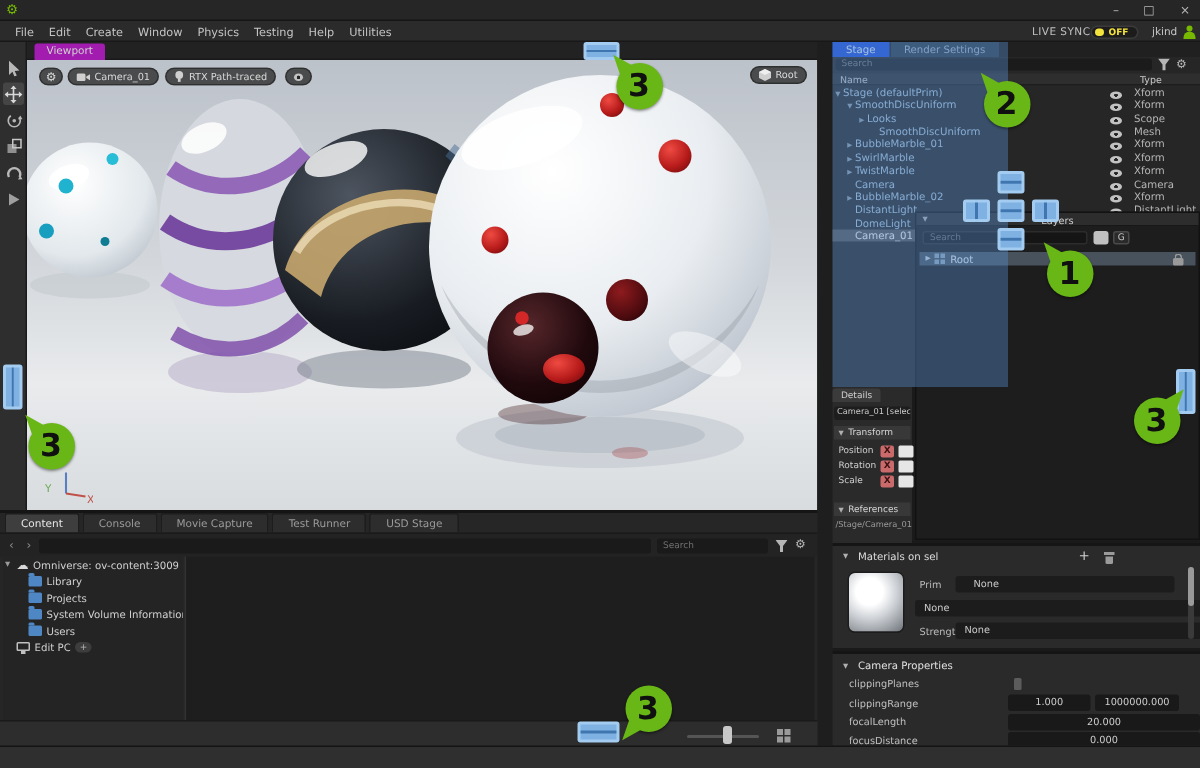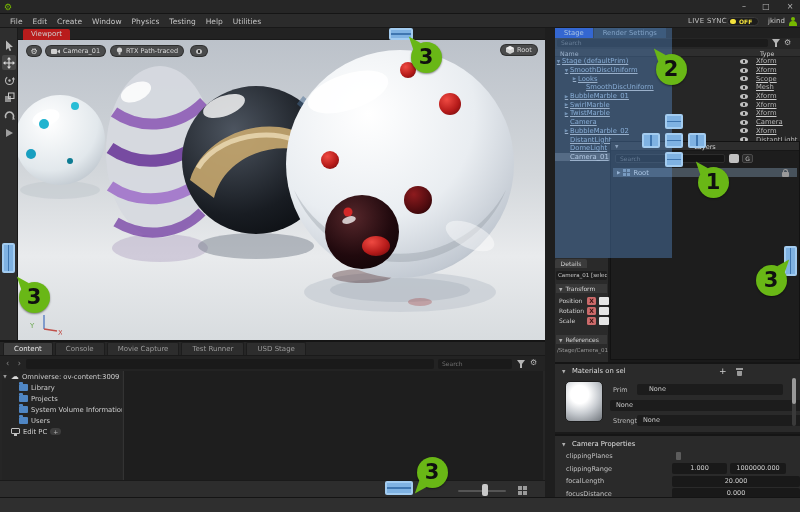--- a/index.html
+++ b/index.html
@@ -33,21 +33,21 @@
 
   
   .left-rail { left:0; top:28px; width:18px; height:312px; background:#2e2e2e; border-right:1px solid #1a1a1a; }
   .rail-btn { position:absolute; left:2px; width:14px; height:15px; display:flex; align-items:center; justify-content:center; border-radius:2px; }
   .rail-btn.sel { background:#454545; }
   .rail-btn svg { display:block; }
 
   
   .vp-panel { left:18px; top:28px; width:527px; height:312px; background:#232323; }
   .vp-tabbar { position:absolute; left:0; top:0; width:527px; height:12px; background:#222222; border-bottom:1px solid #191919; }
-  .vp-tab { position:absolute; left:5px; top:1px; height:11px; padding:0 8px; background:#b91c1c; border-radius:2px 2px 0 0; font-size:7px; line-height:11px; color:#cfcfcf; }
+  .vp-tab { position:absolute; left:5px; top:1px; height:11px; padding:0 8px; background:#a21caf; border-radius:2px 2px 0 0; font-size:7px; line-height:11px; color:#cfcfcf; }
   .vp-canvas { position:absolute; left:0; top:12px; width:527px; height:300px; overflow:hidden; }
   .vp-canvas svg.scene { position:absolute; left:0; top:0; }
   .vp-pill { position:absolute; top:5px; height:12px; background:rgba(58,58,58,.88); border:1px solid rgba(20,20,20,.5); border-radius:6px; display:flex; align-items:center; gap:3px; padding:0 5px; color:#d8d8d8; font-size:6.5px; }
   .vp-pill svg { display:block; }
   .pill-gear { left:8px; width:16px; justify-content:center; }
   .pill-cam { left:27px; }
   .pill-rtx { left:92px; }
   .pill-eye { left:172px; width:18px; justify-content:center; }
   .pill-root { left:482px; top:4px; }
   .axis-gizmo { position:absolute; left:10px; top:272px; }
@@ -63,21 +63,21 @@
   .sp-search-row { position:absolute; left:0; top:10px; width:245px; height:10px; background:#262626; }
   .sp-search { position:absolute; left:2px; top:1px; width:211px; height:8px; background:#1b1b1b; border-radius:2px; color:#777; font-size:6px; line-height:8px; padding-left:4px; }
   .icon-funnel { width:8px; height:8px; }
   .sp-funnel { position:absolute; left:217px; top:1px; }
   .sp-gear { position:absolute; left:229px; top:0px; color:#b5b5b5; font-size:8px; line-height:10px; }
   .sp-colhead { position:absolute; left:0; top:21px; width:245px; height:8px; background:#2e2e2e; border-bottom:1px solid #1d1d1d; font-size:6.3px; color:#c9c9c9; }
   .sp-colname { position:absolute; left:5px; top:1px; }
   .sp-coltype { position:absolute; left:205px; top:1px; }
   .sp-colhead .eye { left:191px; top:2px; }
   .sp-rows { position:absolute; left:0; top:29px; width:245px; }
-  .sp-row { position:relative; height:8.7px; display:flex; align-items:center; font-size:6.8px;text-decoration:underline; }
+  .sp-row { position:relative; height:8.7px; display:flex; align-items:flex-end; font-size:6.8px; }
   .sp-row.selected { background:#555555; }
   .sp-row .arrow { width:7px; color:#8a9aa8; font-size:4.5px; text-align:center; flex:none; }
   .sp-row .nm { color:#a9c3dc; white-space:nowrap; overflow:hidden; flex:1; }
   .sp-row.selected .nm { color:#f2f2f2; }
   .sp-row .eye { flex:none; margin-right:8px; }
   .sp-row .ty { flex:none; width:44px; color:#b5b5b5; }
   .eye { position:relative; width:8px; height:5px; border-radius:50%; background:radial-gradient(circle at 50% 50%, #262626 0 1.1px, #c2c2c2 1.2px); }
 
   
   .layers-panel { left:610px; top:141px; width:190px; height:219px; background:#1d1d1d; border:1px solid #121212; }

